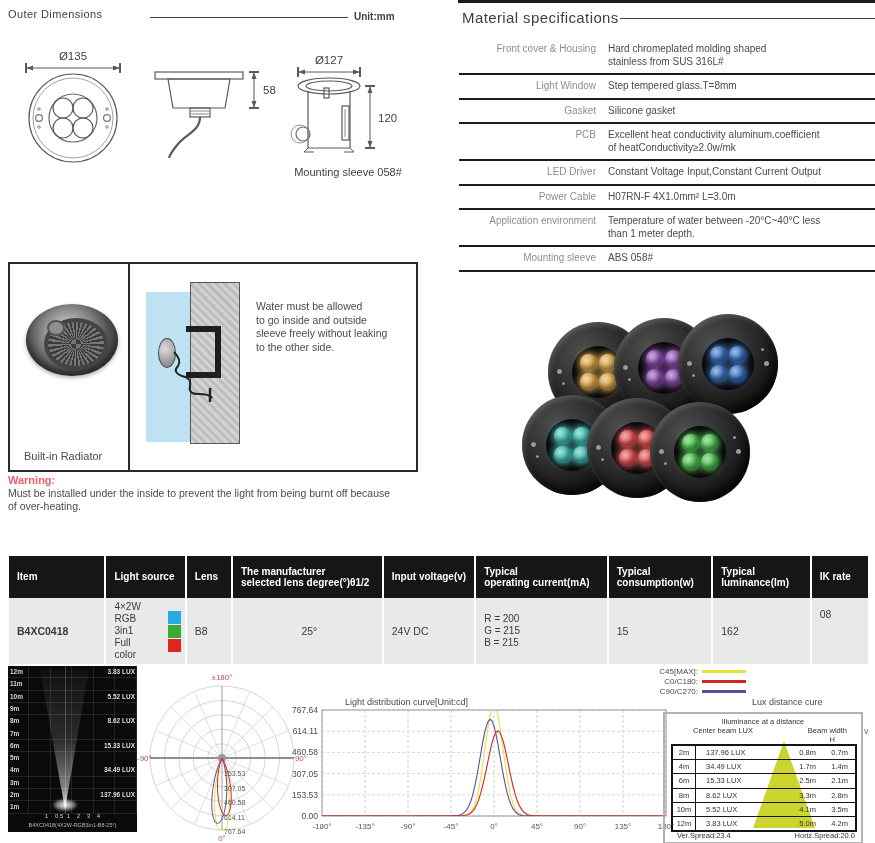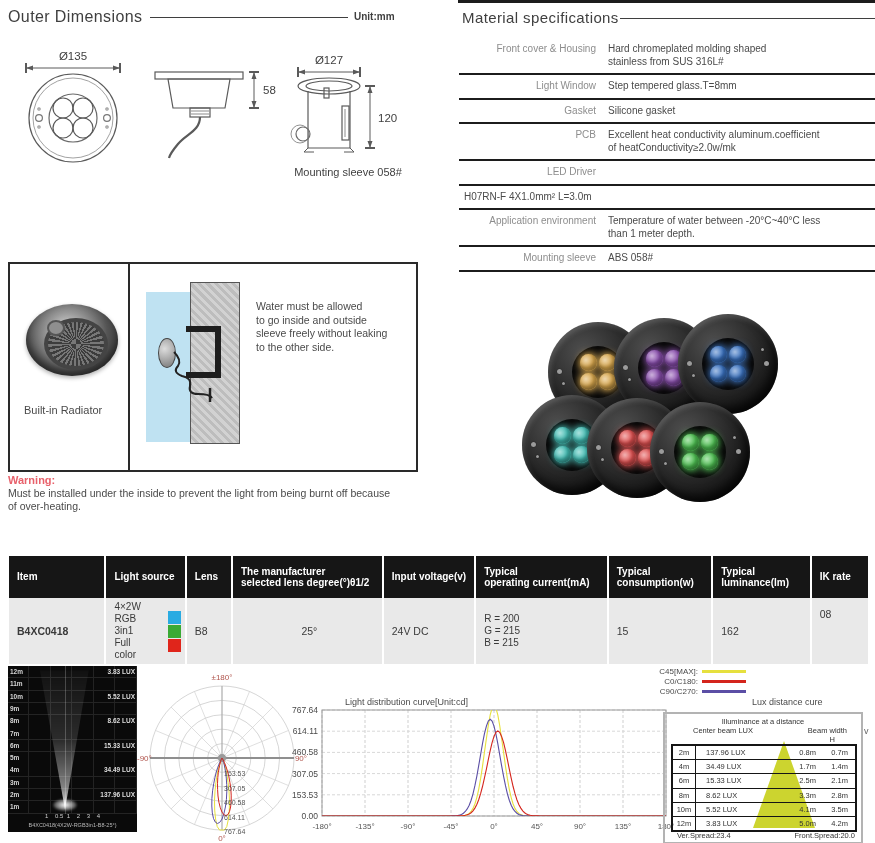--- a/index.html
+++ b/index.html
@@ -1,39 +1,39 @@
 <!DOCTYPE html>
 <html><head>
 <meta charset="utf-8">
 <style>
   html,body{margin:0;padding:0;background:#fff;}
   .page{position:relative;width:875px;height:843px;background:#fff;overflow:hidden;
         font-family:"Liberation Sans",sans-serif;color:#4a4a4a;}
   .abs{position:absolute;}
   .pre{white-space:pre-line;}
   
-  .sec-title{font-size:16px;color:#3f3f3f;letter-spacing:.4px;}
+  .sec-title{font-size:11px;color:#3f3f3f;letter-spacing:.4px;}
   .rule{height:1px;background:#3f3f3f;}
   .unit{font-size:10px;font-weight:bold;color:#3f3f3f;}
   
   .mtable{width:416px;}
   .mrow{display:flex;border-bottom:2px solid #1c1c1c;font-size:10px;line-height:12.5px;}
   .mlabel{width:137px;text-align:right;padding:5px 7px 5px 0;color:#8d8d8d;}
   .mval{width:248px;padding:5px 0 5px 5px;color:#4a4a4a;}
   
   .rbox{border:2px solid #2a2a2a;}
   .rdivider{position:absolute;left:118px;top:0;bottom:0;width:2px;background:#2a2a2a;}
   .radiator-disc{position:absolute;left:16px;top:40px;width:92px;height:72px;border-radius:50%;
      background:radial-gradient(circle at 45% 40%,#e8e8e8 0%,#9a9a9a 30%,#555 60%,#2e2e2e 100%);
      box-shadow:inset 0 -6px 10px rgba(0,0,0,.5), 0 2px 4px rgba(0,0,0,.3);}
   .radiator-inner{position:absolute;left:18px;top:14px;width:56px;height:44px;border-radius:50%;
      background:repeating-conic-gradient(#777 0deg 6deg,#3c3c3c 6deg 12deg);
      border:4px solid #444;}
   .radiator-hub{position:absolute;left:21px;top:16px;width:14px;height:12px;border-radius:50%;background:#8f8f8f;border:2px solid #555;}
-  .rlabel{font-size:11px;color:#4a4a4a;}
+  .rlabel{font-size:11px;color:#4a4a4a;margin-top:46px;}
   .warn-title{font-size:11px;color:#e8616b;font-weight:bold;}
   .warn-text{font-size:10.5px;color:#4a4a4a;line-height:13px;}
   
   .fixture{position:absolute;width:100px;height:100px;border-radius:50%;
      background:radial-gradient(circle at 35% 30%,#4f4f4f 0%,#2a2a2a 45%,#0c0c0c 85%);
      box-shadow:inset 2px 3px 5px rgba(255,255,255,.18), inset -4px -6px 10px rgba(0,0,0,.7);}
   .fixture .face{position:absolute;left:26px;top:26px;width:48px;height:48px;border-radius:50%;
      background:#151515;box-shadow:inset 0 0 8px #000,0 0 0 2px #0a0a0a;}
   .fixture .led{position:absolute;width:17px;height:17px;border-radius:50%;}
   .led.p1{left:32px;top:32px}.led.p2{left:51px;top:32px}.led.p3{left:32px;top:51px}.led.p4{left:51px;top:51px}
@@ -178,22 +178,24 @@
         <div class="mlabel">Gasket</div>
         <div class="mval pre">Silicone gasket</div>
       </div>
     <div class="mrow">
         <div class="mlabel">PCB</div>
         <div class="mval pre">Excellent heat conductivity aluminum.coefficient
 of heatConductivity≥2.0w/mk</div>
       </div>
     <div class="mrow">
         <div class="mlabel">LED Driver</div>
-      </div>
-    <div class="mrow">
+        <div class="mval pre">Constant Voltage Input,Constant Current Output</div>
+      </div>
+    <div class="mrow">
+        <div class="mlabel">Power Cable</div>
         <div class="mval pre">H07RN-F 4X1.0mm² L=3.0m</div>
       </div>
     <div class="mrow">
         <div class="mlabel">Application environment</div>
         <div class="mval pre">Temperature of water between -20°C~40°C less
 than 1 meter depth.</div>
       </div>
     <div class="mrow">
         <div class="mlabel">Mounting sleeve</div>
         <div class="mval pre">ABS 058#</div>
@@ -512,17 +514,17 @@
           <span class="w2">3.5m</span>
       </div>
       <div class="luxrow">
         <span class="d">12m</span>
           <span class="lv">3.83 LUX</span>
         <span class="w1">5.0m</span>
           <span class="w2">4.2m</span>
       </div>
     </div>
     <div class="luxfoot-l">Ver.Spread:23.4</div>
-    <div class="luxfoot-r">Front.Spread:20.0</div>
+    <div class="luxfoot-r">Horiz.Spread:20.0</div>
   </div>
   <div class="abs" style="left:864px;top:726px;font-size:9px;color:#666;">v</div>
 
 </div>
 
 </body></html>

